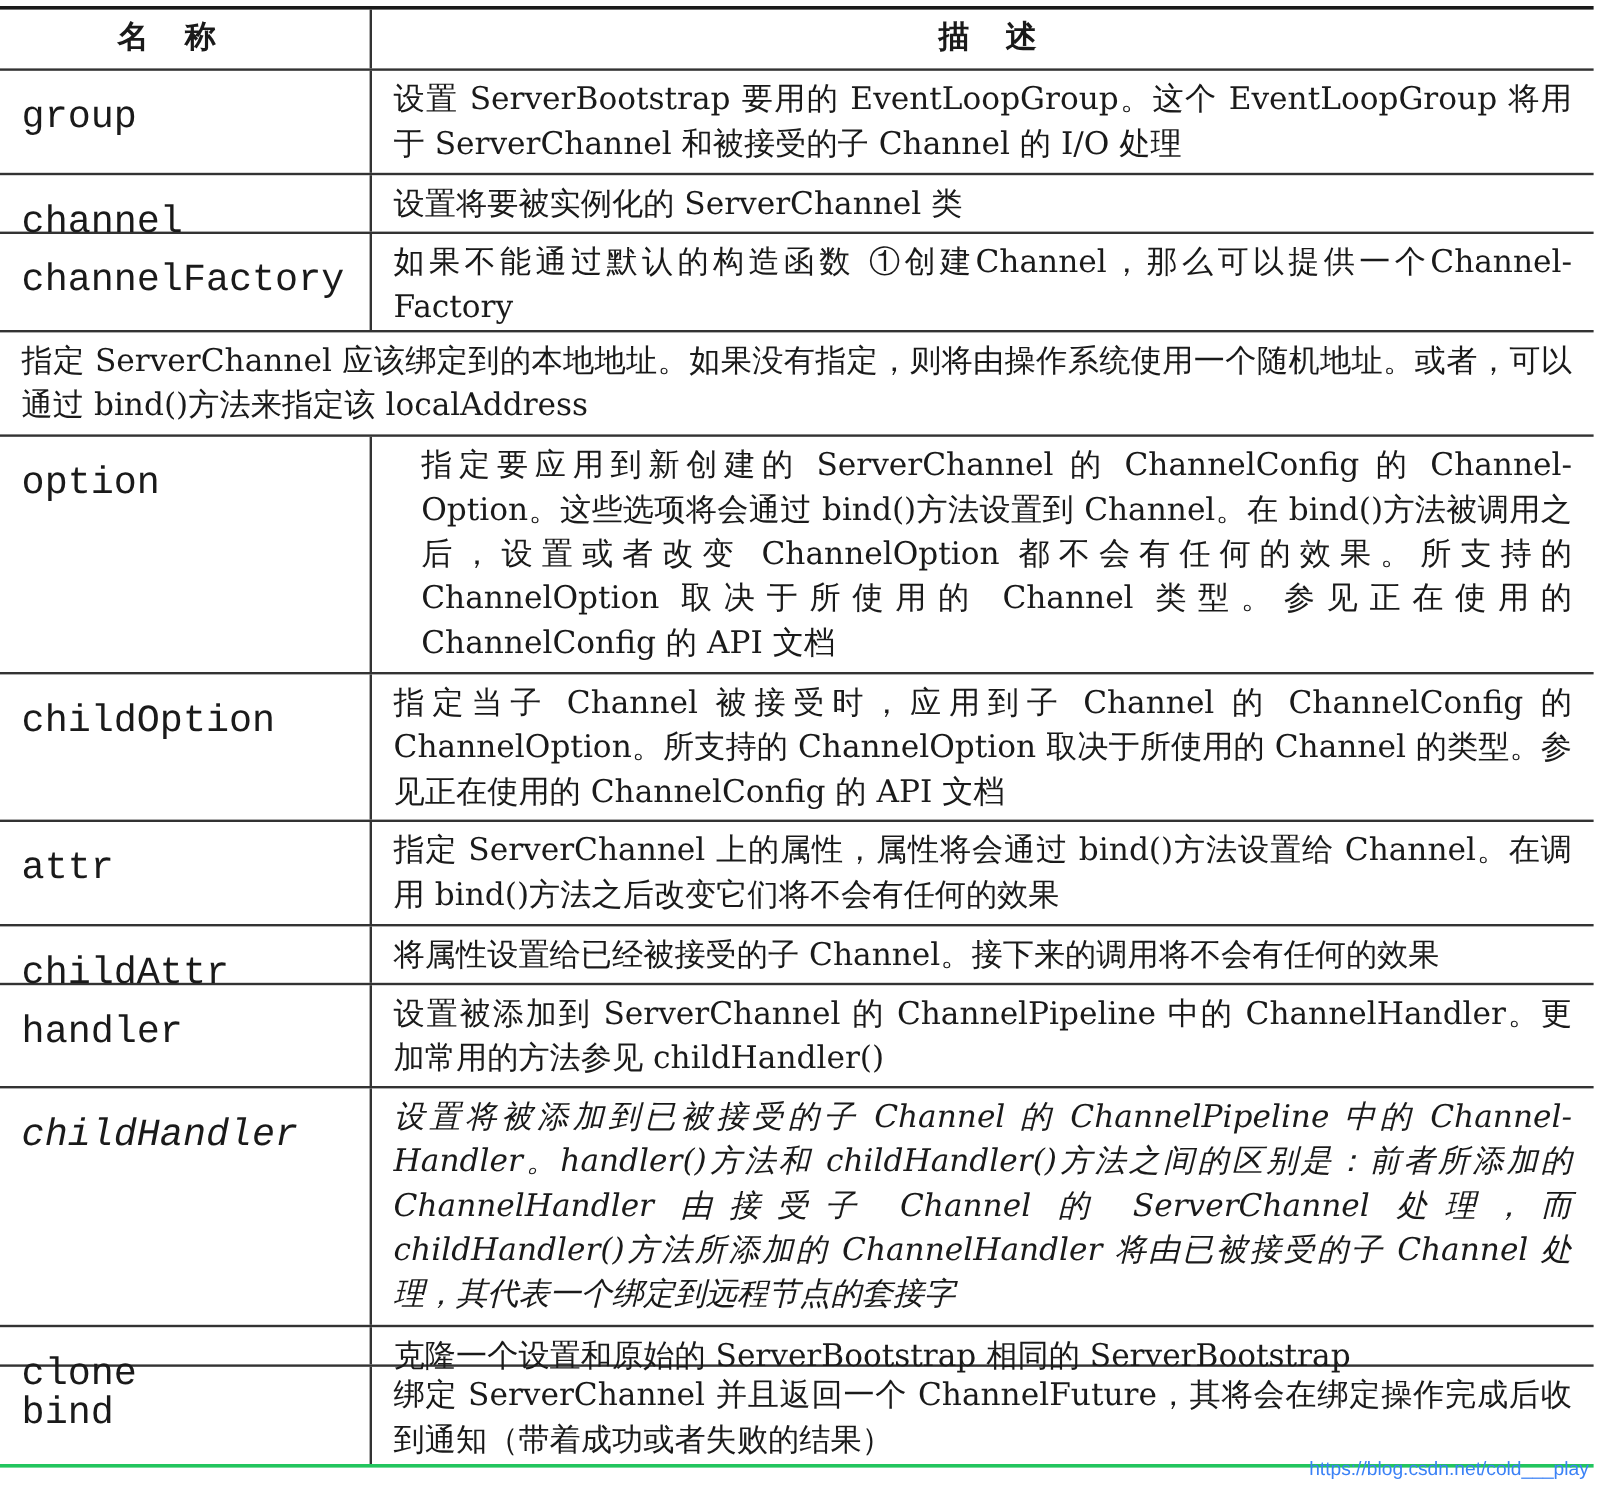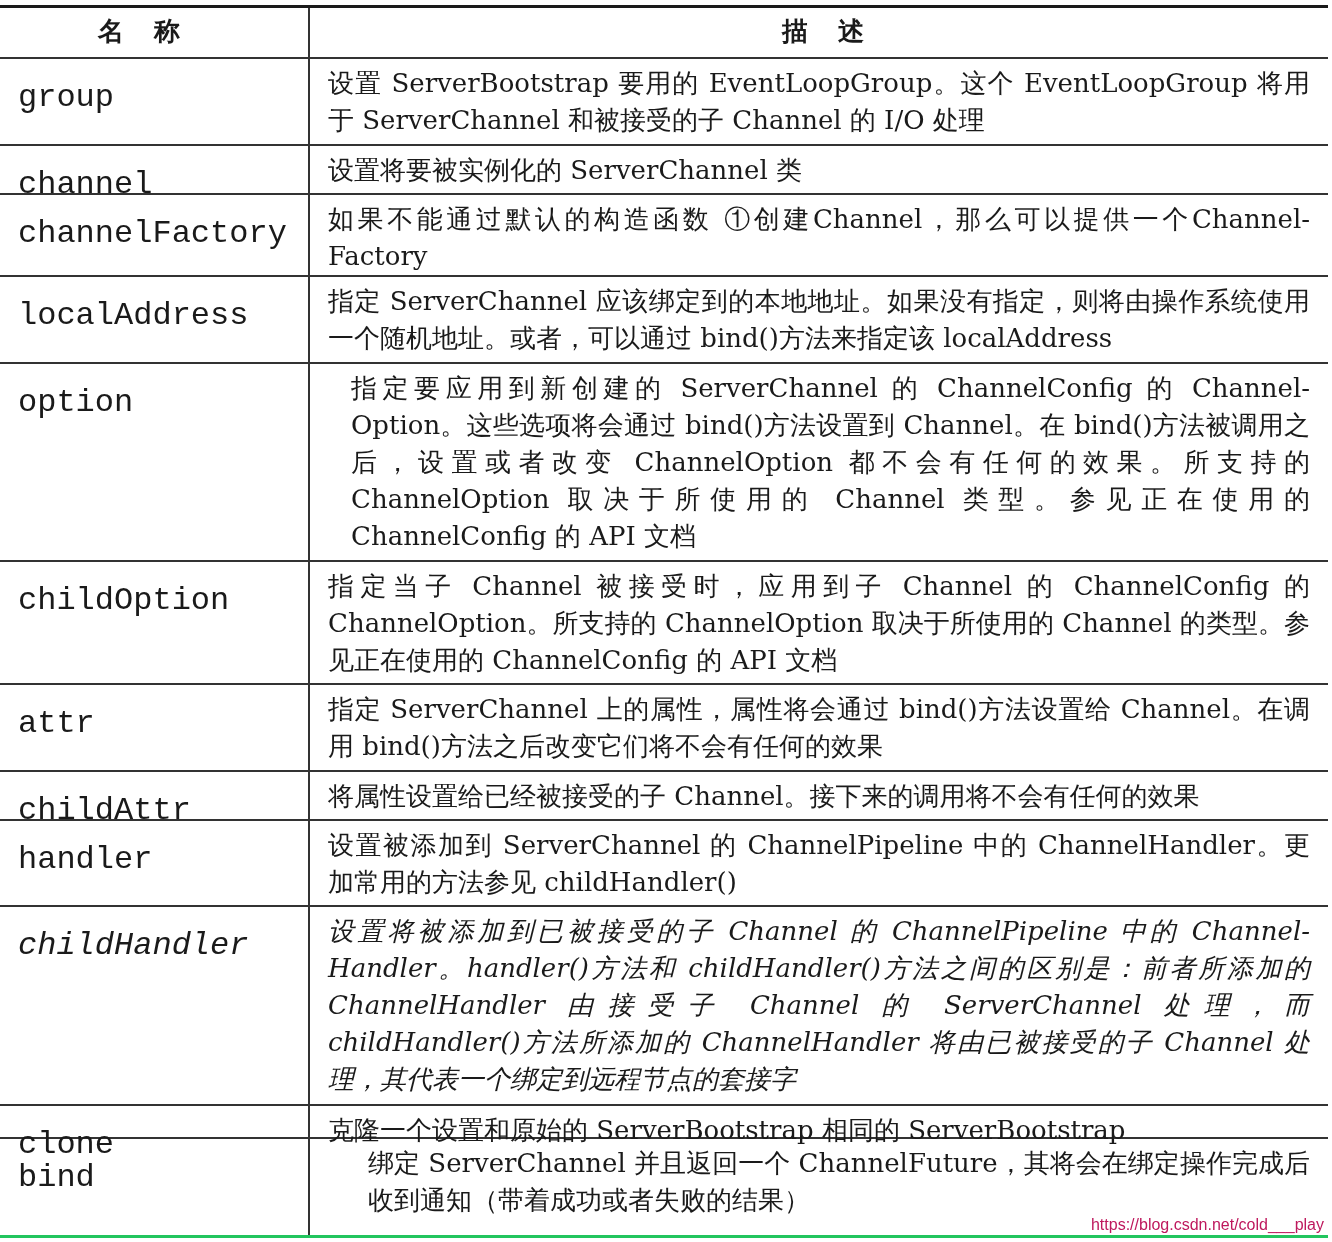--- a/index.html
+++ b/index.html
@@ -63,21 +63,21 @@
       padding: 5px 0 0 0;
       letter-spacing: 30px;
     }
     .row.header .cell-desc { padding-left: 38px; }
     .watermark {
       position: absolute;
       right: 8px;
       bottom: 8px;
       font-family: "Liberation Sans", sans-serif;
       font-size: 16px;
-      color: #be185d;
+      color: #3b82f6;
     }
   </style>
 </head>
 <body>
 
 <div class="table">
   <div class="row header">
     <div class="cell-name">名称</div>
     <div class="cell-desc">描述</div>
   </div>
@@ -88,21 +88,20 @@
       </div>
       <div class="row" style="height: 49px;">
         <div class="cell-name">channel</div>
         <div class="cell-desc">设置将要被实例化的 ServerChannel 类</div>
       </div>
       <div class="row" style="height: 82px;">
         <div class="cell-name">channelFactory</div>
         <div class="cell-desc">如果不能通过默认的构造函数 ①创建Channel，那么可以提供一个Channel-Factory</div>
       </div>
       <div class="row" style="height: 87px;">
-        <div class="cell-name">localAddress</div>
         <div class="cell-desc">指定 ServerChannel 应该绑定到的本地地址。如果没有指定，则将由操作系统使用一个随机地址。或者，可以通过 bind()方法来指定该 localAddress</div>
       </div>
       <div class="row" style="height: 198px; gap: 23px;">
         <div class="cell-name">option</div>
         <div class="cell-desc">指定要应用到新创建的 ServerChannel 的 ChannelConfig 的 Channel-Option。这些选项将会通过 bind()方法设置到 Channel。在 bind()方法被调用之后，设置或者改变 ChannelOption 都不会有任何的效果。所支持的 ChannelOption 取决于所使用的 Channel 类型。参见正在使用的 ChannelConfig 的 API 文档</div>
       </div>
       <div class="row" style="height: 123px;">
         <div class="cell-name">childOption</div>
         <div class="cell-desc">指定当子 Channel 被接受时，应用到子 Channel 的 ChannelConfig 的 ChannelOption。所支持的 ChannelOption 取决于所使用的 Channel 的类型。参见正在使用的 ChannelConfig 的 API 文档</div>
       </div>
@@ -119,20 +118,20 @@
         <div class="cell-desc">设置被添加到 ServerChannel 的 ChannelPipeline 中的 ChannelHandler。更加常用的方法参见 childHandler()</div>
       </div>
       <div class="row" style="height: 199px; font-style: italic;">
         <div class="cell-name">childHandler</div>
         <div class="cell-desc">设置将被添加到已被接受的子 Channel 的 ChannelPipeline 中的 Channel-Handler。handler()方法和 childHandler()方法之间的区别是：前者所添加的 ChannelHandler 由接受子 Channel 的 ServerChannel 处理，而 childHandler()方法所添加的 ChannelHandler 将由已被接受的子 Channel 处理，其代表一个绑定到远程节点的套接字</div>
       </div>
       <div class="row" style="height: 33px;">
         <div class="cell-name">clone</div>
         <div class="cell-desc">克隆一个设置和原始的 ServerBootstrap 相同的 ServerBootstrap</div>
       </div>
-      <div class="row" style="height: 98px; gap: 40px;">
+      <div class="row" style="height: 83px;">
         <div class="cell-name">bind</div>
         <div class="cell-desc">绑定 ServerChannel 并且返回一个 ChannelFuture，其将会在绑定操作完成后收到通知（带着成功或者失败的结果）</div>
       </div>
     </div>
 </div>
 
 <div class="watermark">https://blog.csdn.net/cold___play</div>
 
 </body></html>

